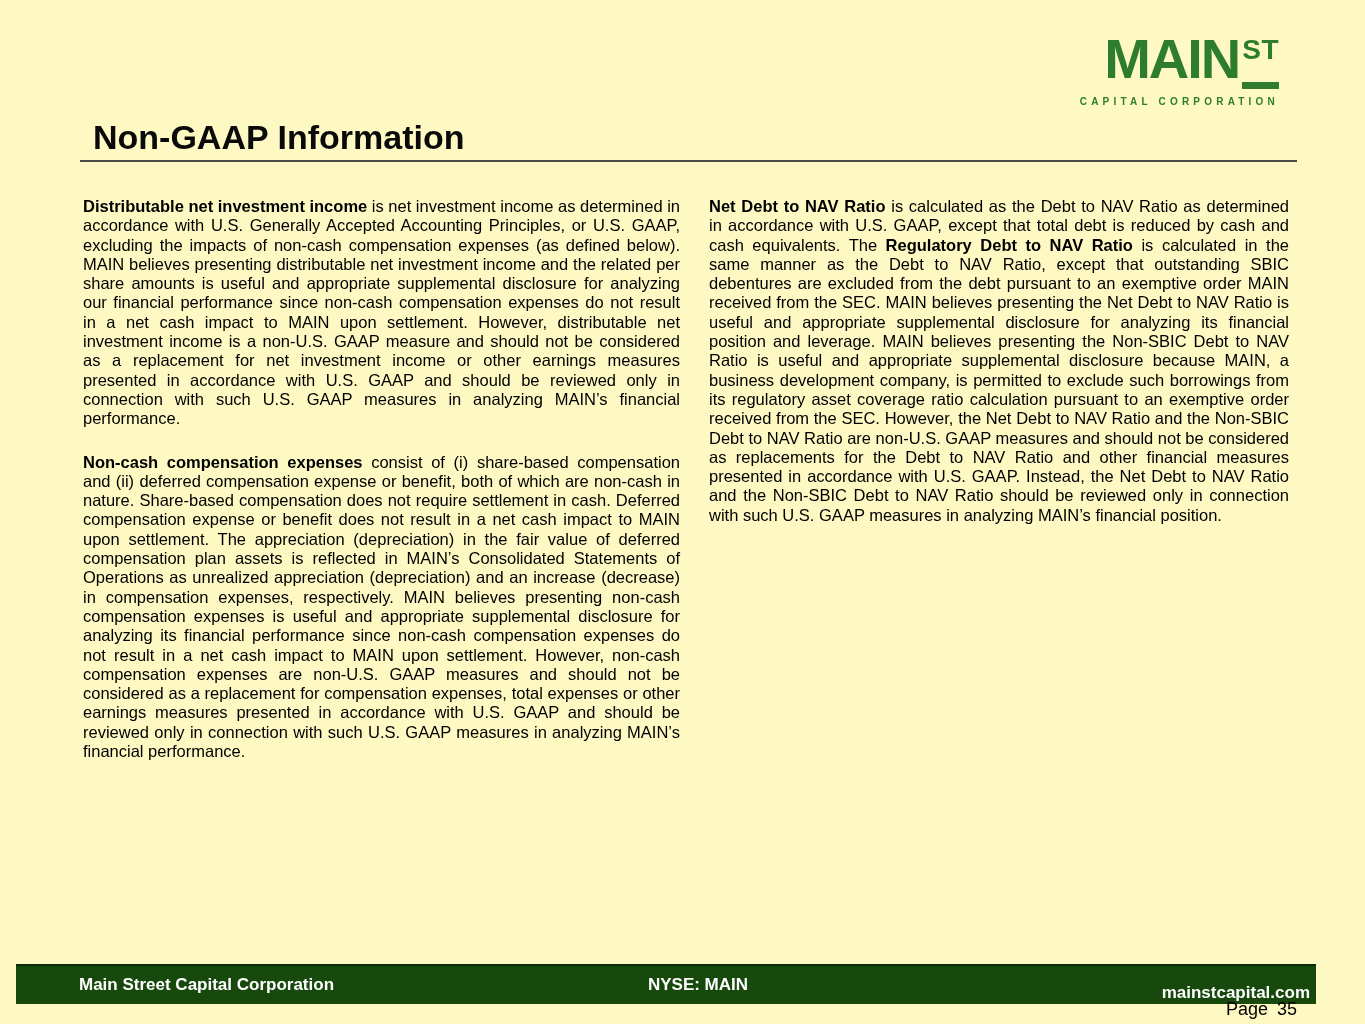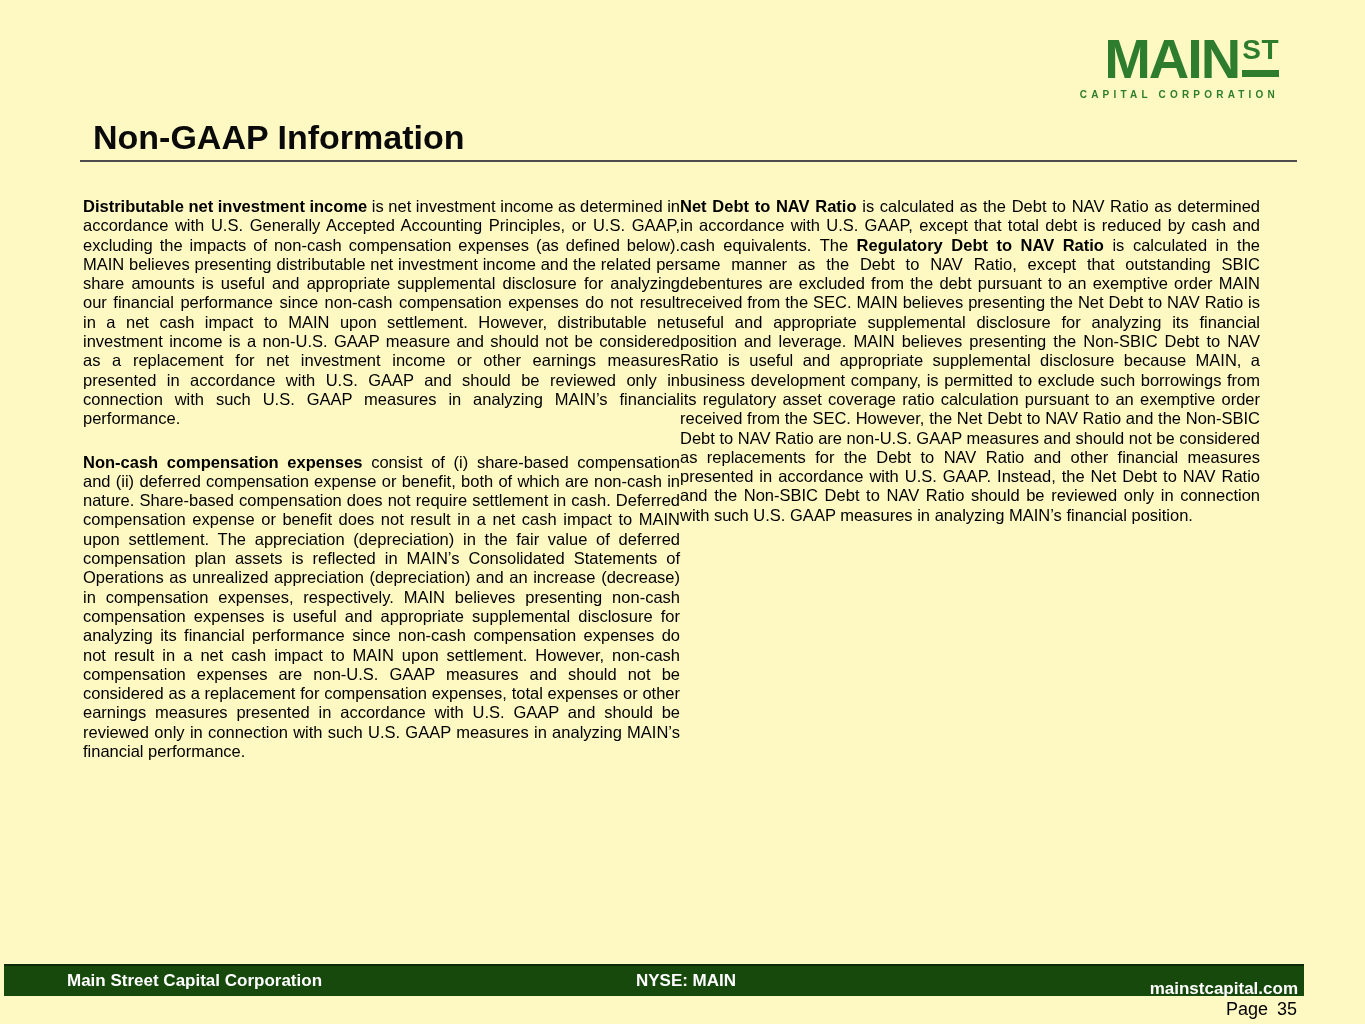--- a/index.html
+++ b/index.html
@@ -11,39 +11,39 @@
     overflow:hidden;
     color:#000;
     font-family:"Liberation Sans", sans-serif;
   }
 
   
   .logo { position:absolute; top:36px; right:86px; color:#2E7D2E; }
   .logo-row { display:flex; align-items:flex-start; justify-content:flex-end; }
   .logo-main { font-weight:700; font-size:56px; line-height:0.82; letter-spacing:-2px; }
   .logo-st { font-weight:700; font-size:28px; line-height:1; letter-spacing:0.5px;
-             border-bottom:7px solid #2E7D2E; padding-bottom:6px; margin-left:3px; }
+             border-bottom:7px solid #2E7D2E; padding-bottom:18px; margin-left:3px; }
   .logo-sub { font-weight:700; font-size:10px; letter-spacing:4.2px; margin-top:7px;
               text-align:right; white-space:nowrap; }
 
   
   .title { position:absolute; left:93px; top:118px; font-size:34px; font-weight:700; color:#0a0a0a; }
   .rule  { position:absolute; left:80px; top:160px; width:1217px; height:2px; background:#4d4d4d; }
 
   
   .columns { position:absolute; left:83px; top:197px; width:1206px;
-             display:flex; 
+             display:flex; gap:29px;
              font-size:16.5px; line-height:19.3px; text-align:justify; color:#000; }
   .col-left  { width:597px; }
   .col-right { width:580px; }
   .columns p { margin:0 0 24px 0; }
   .columns strong { font-weight:700; }
 
   
-  .footer-bar { position:absolute; left:4px; top:964px; width:1300px; height:32px;
+  .footer-bar { position:absolute; left:16px; top:964px; width:1300px; height:40px;
                 background:#17490D; border-top:2px solid #0A2B05; }
   .footer-bar span { position:absolute; top:50%; color:#ffffff; font-weight:700; font-size:17px; white-space:nowrap; }
   .footer-company { left:63px; transform:translateY(-50%); }
   .footer-ticker  { left:682px; transform:translate(-50%,-50%); }
   .footer-website { right:6px; transform:translateY(-50%);margin-top:8px; }
   .page-number { position:absolute; top:999px; right:68px; font-size:18px; color:#000;text-align:right; }
   .page-number .pn-num { margin-left:9px; }
 </style>
 </head>
 <body>

